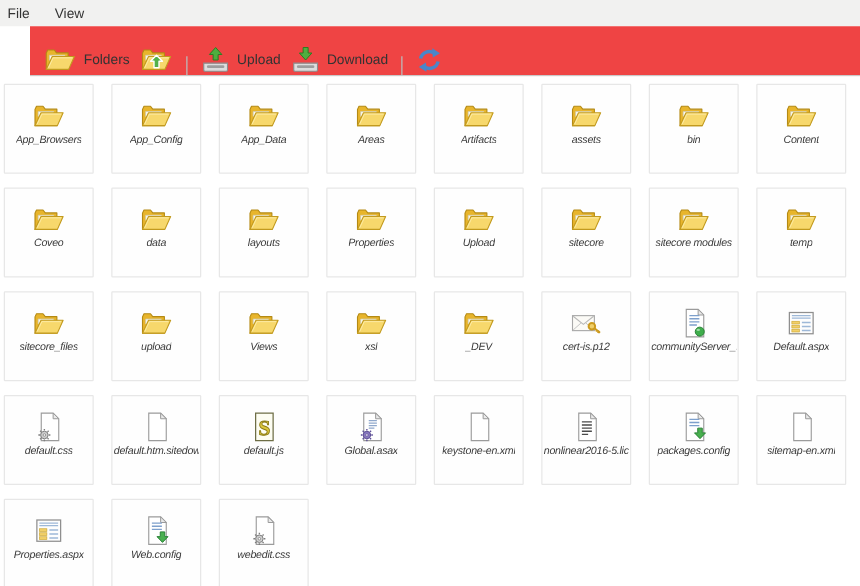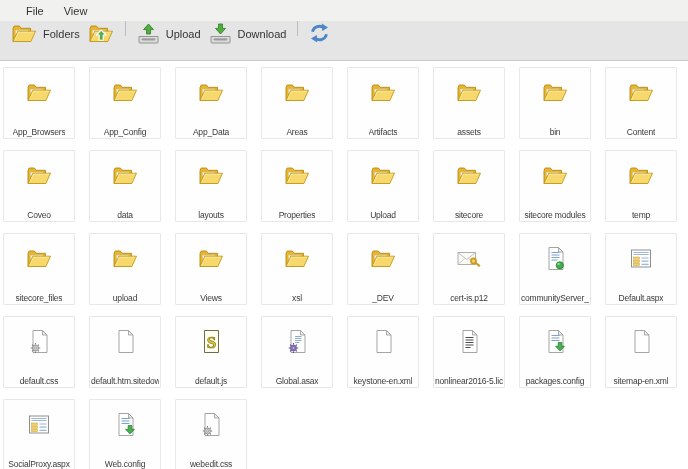--- a/index.html
+++ b/index.html
@@ -7,31 +7,31 @@
     width:688px;height:469px;overflow:hidden;
     font-family:"Liberation Sans", sans-serif;
     background:#ffffff;
     -webkit-font-smoothing:antialiased;
   }
   .app{width:688px;height:469px;display:flex;flex-direction:column;}
 
   
   .menubar{
     height:21px;flex:0 0 21px;background:#f1f1f0;
-    display:flex;align-items:center;padding-left:23px;gap:14px;
+    display:flex;align-items:center;padding-left:3px;gap:14px;
     font-size:11px;color:#333;
   }
   .menu-item{cursor:default;padding:2px 3px;}
 
   
   .toolbar{
-    height:39px;flex:0 0 39px;background:#e5e5e5;
+    height:39px;flex:0 0 39px;background:#ef4444;
     border-bottom:1px solid #c9c9c9;
-    display:flex;align-items:flex-start;padding-left:7px;
-    font-size:11px;color:#333;
+    display:flex;align-items:flex-end;padding-left:7px;
+    font-size:11px;color:#333;margin-left:24px;
   }
   .tb-btn{
     display:flex;align-items:center;gap:6px;
     background:transparent;border:0;padding:2px 4px;
     font-family:inherit;font-size:11px;color:#333;cursor:default;
   }
   .tb-icon{display:flex;align-items:center;justify-content:center;}
   .sep{width:1px;height:15px;background:#bcbcbc;margin:0 7px;flex:0 0 1px;}
 
   
@@ -44,22 +44,22 @@
     align-content:start;
   }
   .cell{
     width:72px;height:72px;box-sizing:border-box;
     background:#fefefe;border:1px solid #e7e7e7;border-radius:1px;
     display:flex;flex-direction:column;align-items:center;
     padding-top:11px;cursor:default;
   }
   .cell-icon{height:27px;display:flex;align-items:center;justify-content:center;}
   .cell-label{
-    margin-top:21px;font-size:8.5px;letter-spacing:-0.2px;color:#3a3a3a;
-    white-space:nowrap;max-width:68px;overflow:hidden;text-align:center;
+    margin-top:0;font-size:8.5px;letter-spacing:-0.2px;color:#3a3a3a;
+    white-space:nowrap;max-width:68px;overflow:hidden;text-align:center;font-style:italic;
   }
 </style>
 </head>
 <body>
 
 <div class="app">
 
   <div class="menubar">
     <span class="menu-item">File</span>
     <span class="menu-item">View</span>
@@ -507,21 +507,21 @@
             <g fill="#f2d069" stroke="#caa52e" stroke-width="0.5">
               <rect x="4.5" y="9" width="6" height="2.2"></rect>
               <rect x="4.5" y="12.2" width="6" height="2.2"></rect>
               <rect x="4.5" y="15.4" width="6" height="2.2"></rect>
             </g>
             <g stroke="#9db8d8" stroke-width="1.2">
               <path d="M12.5 10h7M12.5 13.2h7M12.5 16.4h7"></path>
             </g>
           </svg>
         </span>
-    <span class="cell-label">SocialProxy.aspx</span>
+    <span class="cell-label">Properties.aspx</span>
   </div>
       <div class="cell">
     <span class="cell-icon">
           <svg width="21" height="25" viewBox="0 0 21 25">
             <path d="M4 1.5h9.5l4.5 4.5v17.5H4z" fill="#ffffff" stroke="#9b9b9b" stroke-width="0.9"></path>
             <path d="M13.5 1.5v4.5H18z" fill="#e9e9e9" stroke="#9b9b9b" stroke-width="0.8"></path>
             <g stroke="#7ea0cc" stroke-width="1.1">
               <path d="M6.5 6.5h8M6.5 9h8M6.5 11.5h8"></path>
             </g>
             <path d="M13.2 13.5h3.6v3.8h2.6L15 21.9l-4.4-4.6h2.6z" fill="#49b04f" stroke="#2a8236" stroke-width="0.8"></path>

